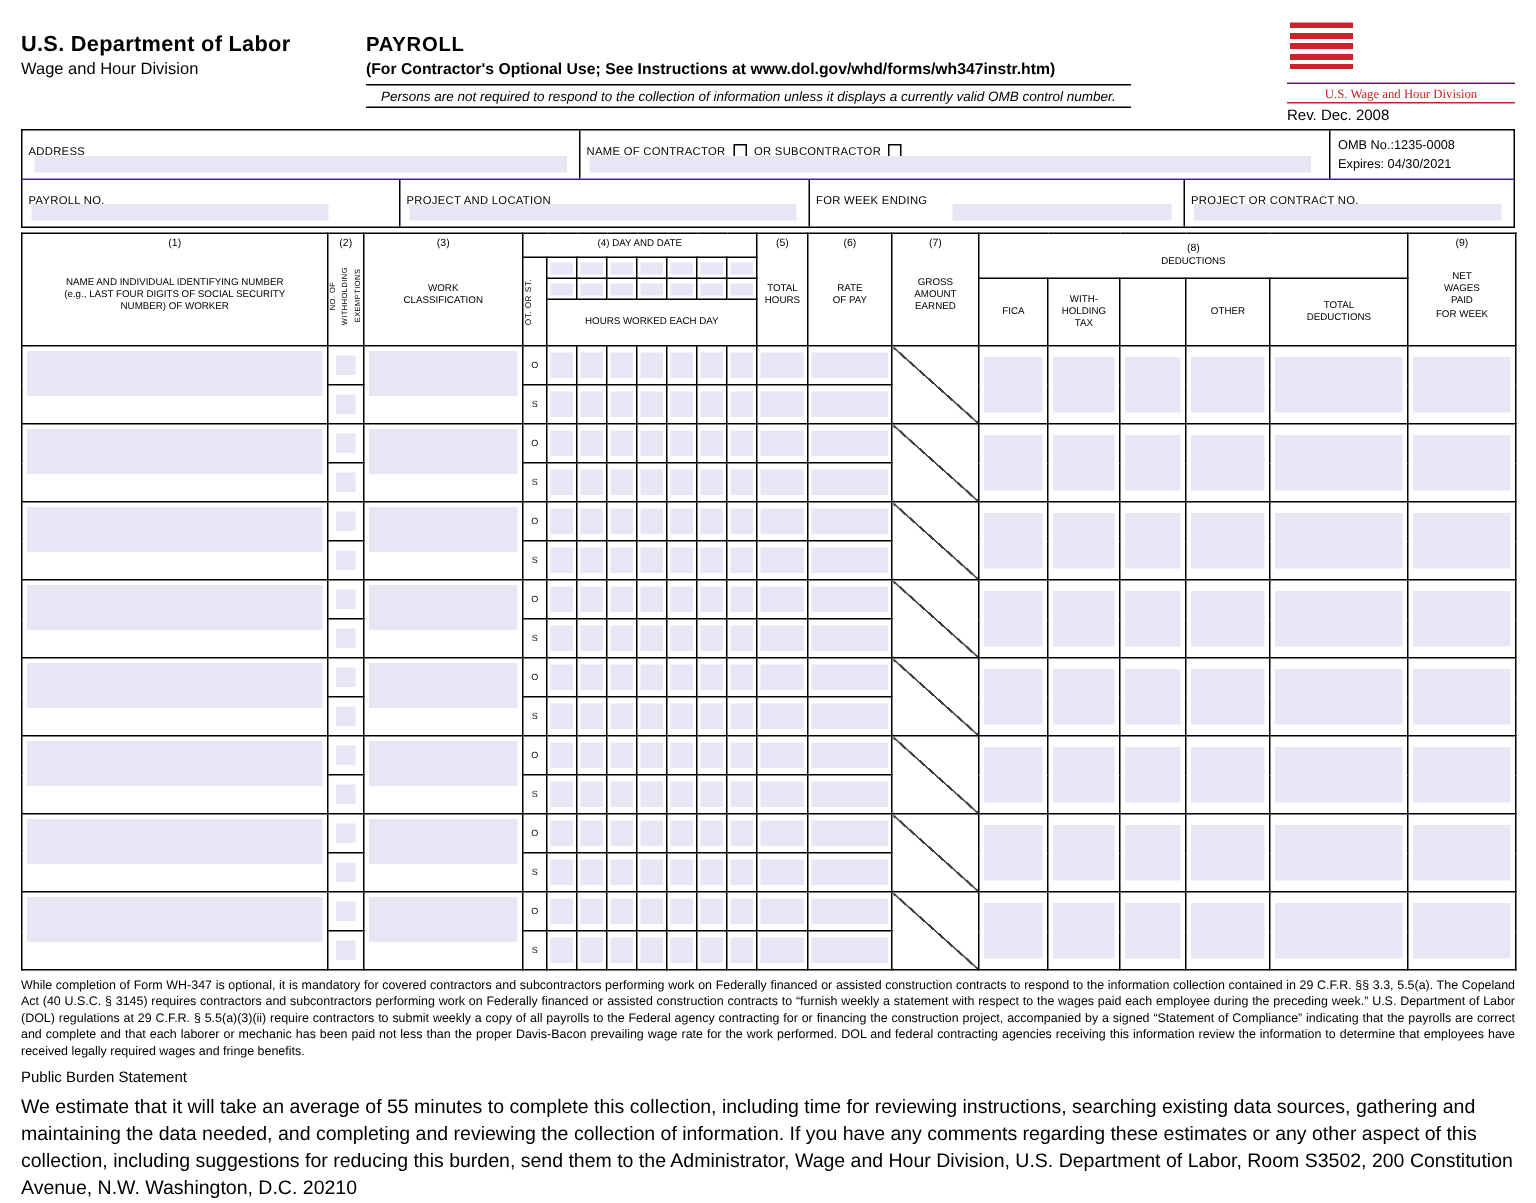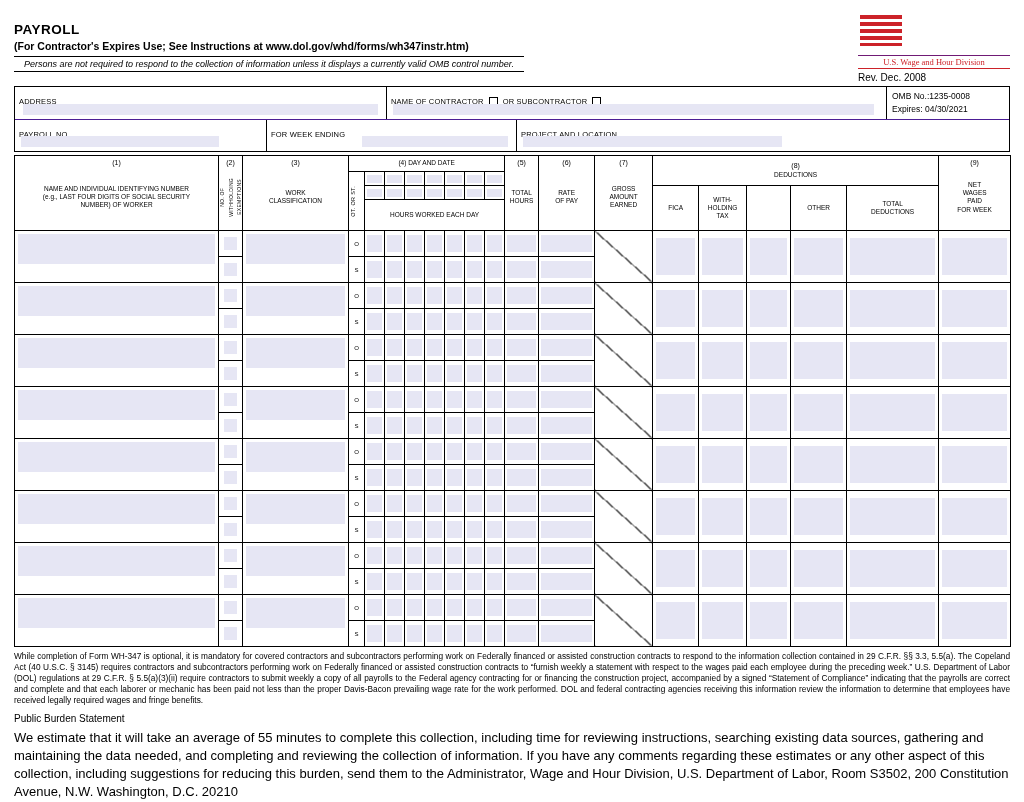--- a/index.html
+++ b/index.html
@@ -77,23 +77,27 @@
 .burden-title{font-size:10px;font-weight:normal;text-align:left;margin:7px 0 5px}
 .burden{font-size:13px;line-height:1.38}
 .over{width:180px;margin:10px auto 0;border-top:6px solid #4d7c0f;text-align:center;font-size:8px;padding-top:2px}
 </style>
 </head>
 <body>
 
 <div class="page">
 
   <div class="top">
+    <div class="top-left">
+      <div class="agency">U.S. Department of Labor</div>
+      <div class="division">Wage and Hour Division</div>
+    </div>
     <div class="top-center">
       <div class="title">PAYROLL</div>
-      <div class="subtitle">(For Contractor's Expires Use; See Instructions at www.dol.gov/whd/forms/wh347instr.htm)</div>
+      <div class="subtitle">(For Contractor's Optional Use; See Instructions at www.dol.gov/whd/forms/wh347instr.htm)</div>
       <div class="omb-notice">Persons are not required to respond to the collection of information unless it displays a currently valid OMB control number.</div>
     </div>
     <div class="top-right">
       <div class="logo">
         <div class="logo-stripes"></div>
         <div class="logo-star">★</div>
       </div>
       <div class="logo-caption">U.S. Wage and Hour Division</div>
       <div class="rev">Rev. Dec. 2008</div>
     </div>
@@ -112,26 +116,30 @@
       <div class="fbox omb-box">
         <div>OMB No.:1235-0008</div>
         <div>Expires: 04/30/2021</div>
       </div>
     </div>
     <div class="frow frow2">
       <div class="fbox payroll-box">
         <span class="flabel">PAYROLL NO.</span>
         <div class="ffill"></div>
       </div>
+      <div class="fbox project-box">
+        <span class="flabel">PROJECT AND LOCATION</span>
+        <div class="ffill"></div>
+      </div>
       <div class="fbox week-box">
         <span class="flabel">FOR WEEK ENDING</span>
         <div class="ffill"></div>
       </div>
-      <div class="fbox project-box">
-        <span class="flabel">PROJECT AND LOCATION</span>
+      <div class="fbox contract-box">
+        <span class="flabel">PROJECT OR CONTRACT NO.</span>
         <div class="ffill"></div>
       </div>
     </div>
   </div>
 
   <table class="payroll">
     <colgroup>
       <col style="width:204px">
         <col style="width:24px">
         <col style="width:106px">

